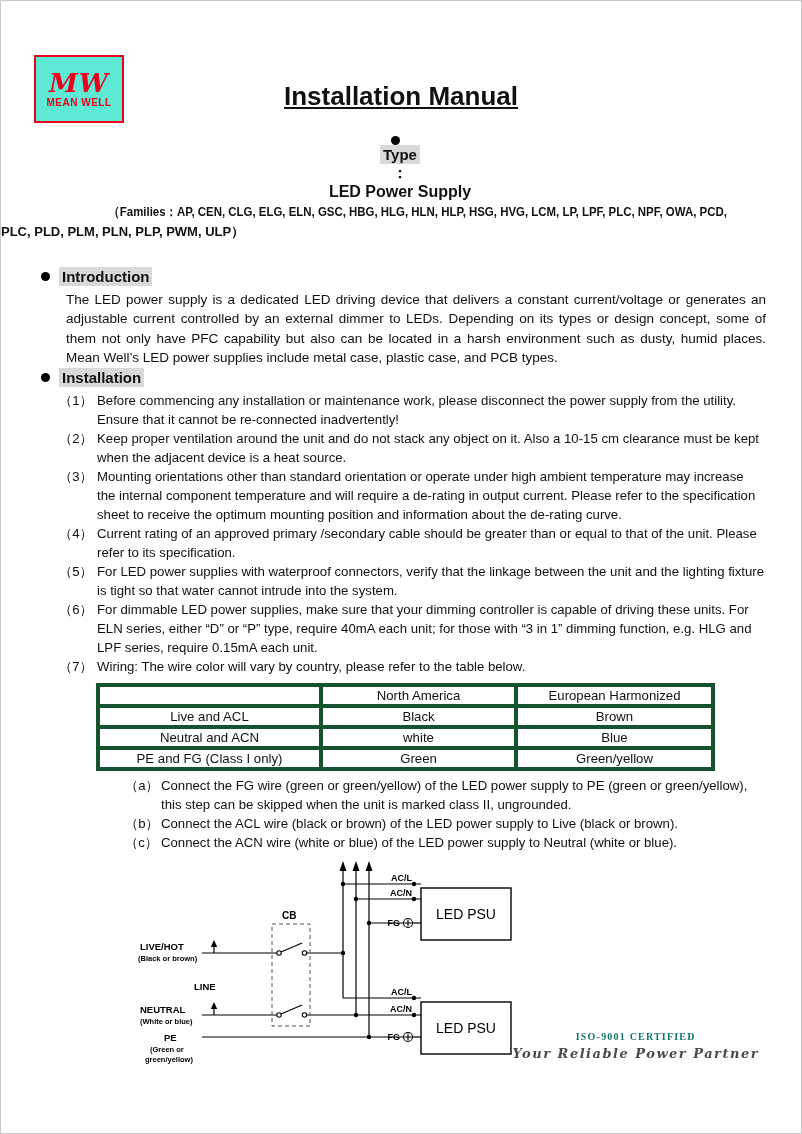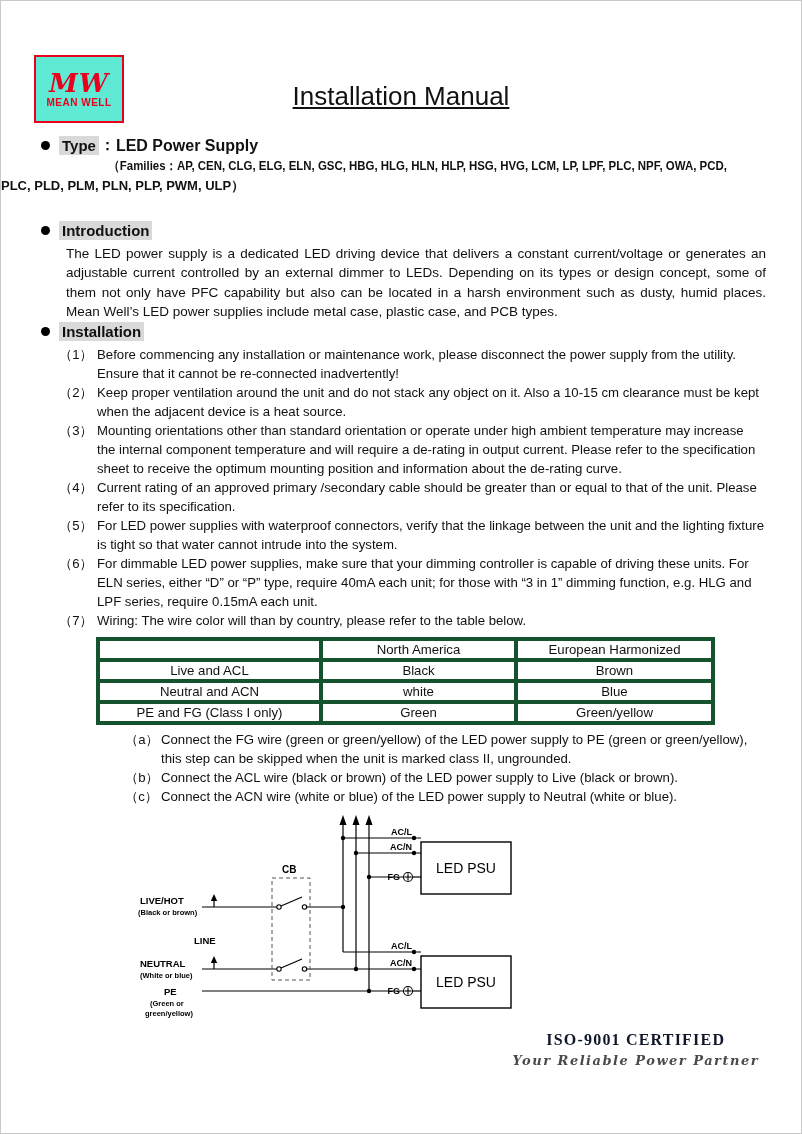--- a/index.html
+++ b/index.html
@@ -15,29 +15,29 @@
     border:2px solid #e8001d; display:flex; flex-direction:column;
     align-items:center; justify-content:center; gap:1px; background:#5eead4;
   }
   .logo-mw {
     color:#e8001d; font-family:"DejaVu Serif", serif; font-style:italic;
     font-weight:bold; font-size:26px; line-height:1; letter-spacing:1px;
   }
   .logo-name { color:#e8001d; font-size:10px; font-weight:bold; letter-spacing:.5px; }
   
   .title {
-    margin-top:80px; text-align:center; font-size:26px; font-weight:normal;
+    margin-top:80px; text-align:center; font-size:26px; font-weight:bold;
     text-decoration:underline;
   }
   
   .bullet { width:9px; height:9px; border-radius:50%; background:#000; flex:none; margin-right:9px; }
   .section-header { display:flex; align-items:center; margin-left:40px; }
   .hl { background:#d9d9d9; font-weight:bold; font-size:15px; padding:0 3px; line-height:19px; }
   
-  .type-row { display:flex; align-items:center; margin:24px 42px 0 40px; }
+  .type-row { display:flex; align-items:center; margin:24px 42px 0 40px;flex-direction:column; }
   .type-colon { font-weight:bold; font-size:15px; margin:0 1px; }
   .type-value { font-weight:bold; font-size:16px; }
   .families { margin-top:1px; font-weight:bold; font-size:13px; line-height:19px; }
   .families-line1 { padding-left:122px; white-space:nowrap; transform:scaleX(0.88); transform-origin:left center; }
   .families-line2 { margin-top:1px; }
   
   #intro-header { margin-top:26px; }
   .intro-body {
     margin:4px 37px 0 65px; width:700px; font-size:13.5px; line-height:19.4px;
     text-align:justify;
@@ -58,22 +58,22 @@
   .wiring td.c1 { width:195px; }
   .wiring td.c2 { width:197px; }
   
   .sub-items { margin:5px 40px 0 124px; font-size:13.2px; line-height:19.2px; }
   .sub-num { flex:0 0 36px; }
   
   .diagram-wrap { margin:8px 0 0 135px; }
   
   .footer { position:absolute; top:1030px; right:42px; text-align:center; }
   .footer-iso {
-    font-family:"Liberation Serif", serif; font-weight:bold; font-size:16px;
-    letter-spacing:1.2px; color:#0f172a;
+    font-family:"Liberation Serif", serif; font-weight:bold; font-size:10px;
+    letter-spacing:1.2px; color:#0f766e;
   }
   .footer-slogan {
     margin-top:4px; font-family:"DejaVu Serif", serif; font-style:italic;
     font-weight:bold; font-size:13px; letter-spacing:1.5px; color:#4a4a4a;text-align:right;
   }
 </style>
 </head>
 <body>
 
 <div class="page">
@@ -126,21 +126,21 @@
     <div class="item">
       <span class="item-num">（5）</span>
       <span class="item-text">For LED power supplies with waterproof connectors, verify that the linkage between the unit and the lighting fixture is tight so that water cannot intrude into the system.</span>
     </div>
     <div class="item">
       <span class="item-num">（6）</span>
       <span class="item-text">For dimmable LED power supplies, make sure that your dimming controller is capable of driving these units. For ELN series, either “D” or “P” type, require 40mA each unit; for those with “3 in 1” dimming function, e.g. HLG and LPF series, require 0.15mA each unit.</span>
     </div>
     <div class="item">
       <span class="item-num">（7）</span>
-      <span class="item-text">Wiring: The wire color will than by country, please refer to the table below.</span>
+      <span class="item-text">Wiring: The wire color will vary by country, please refer to the table below.</span>
     </div>
   </div>
 
   <table class="wiring">
     <tbody>
         <tr>
       <td class="c0"></td>
       <td class="c1">North America</td>
       <td class="c2">European Harmonized</td>
     </tr>

